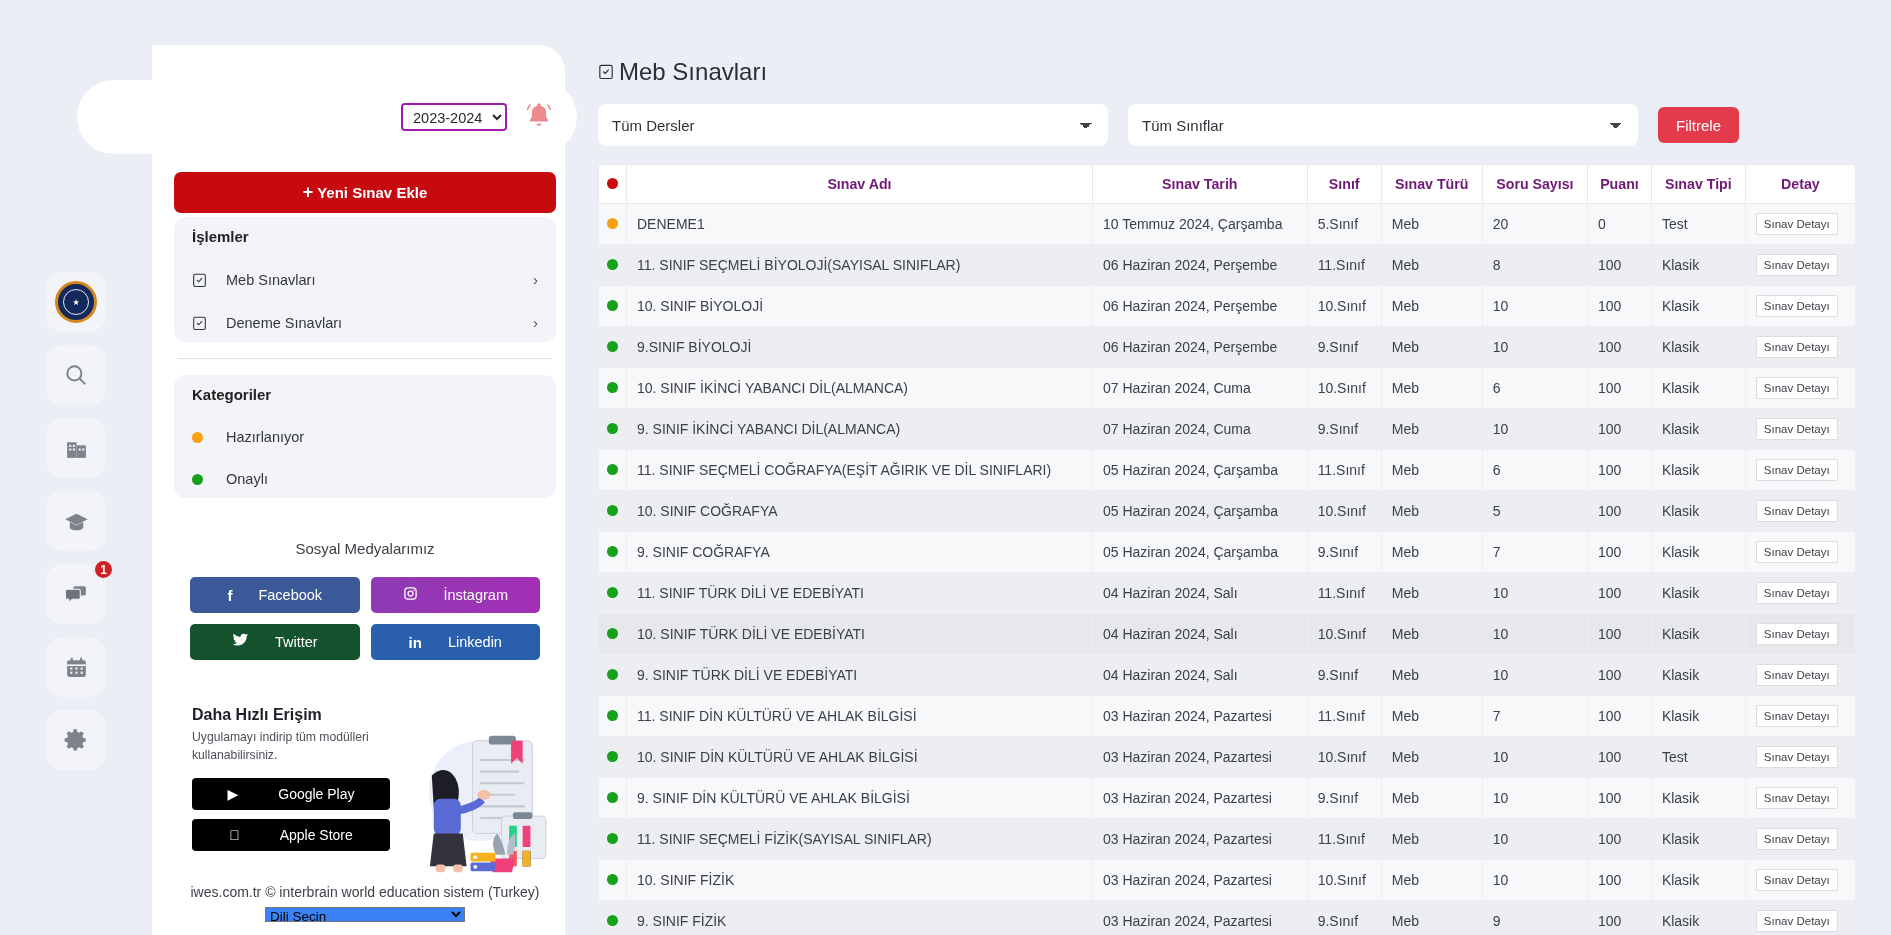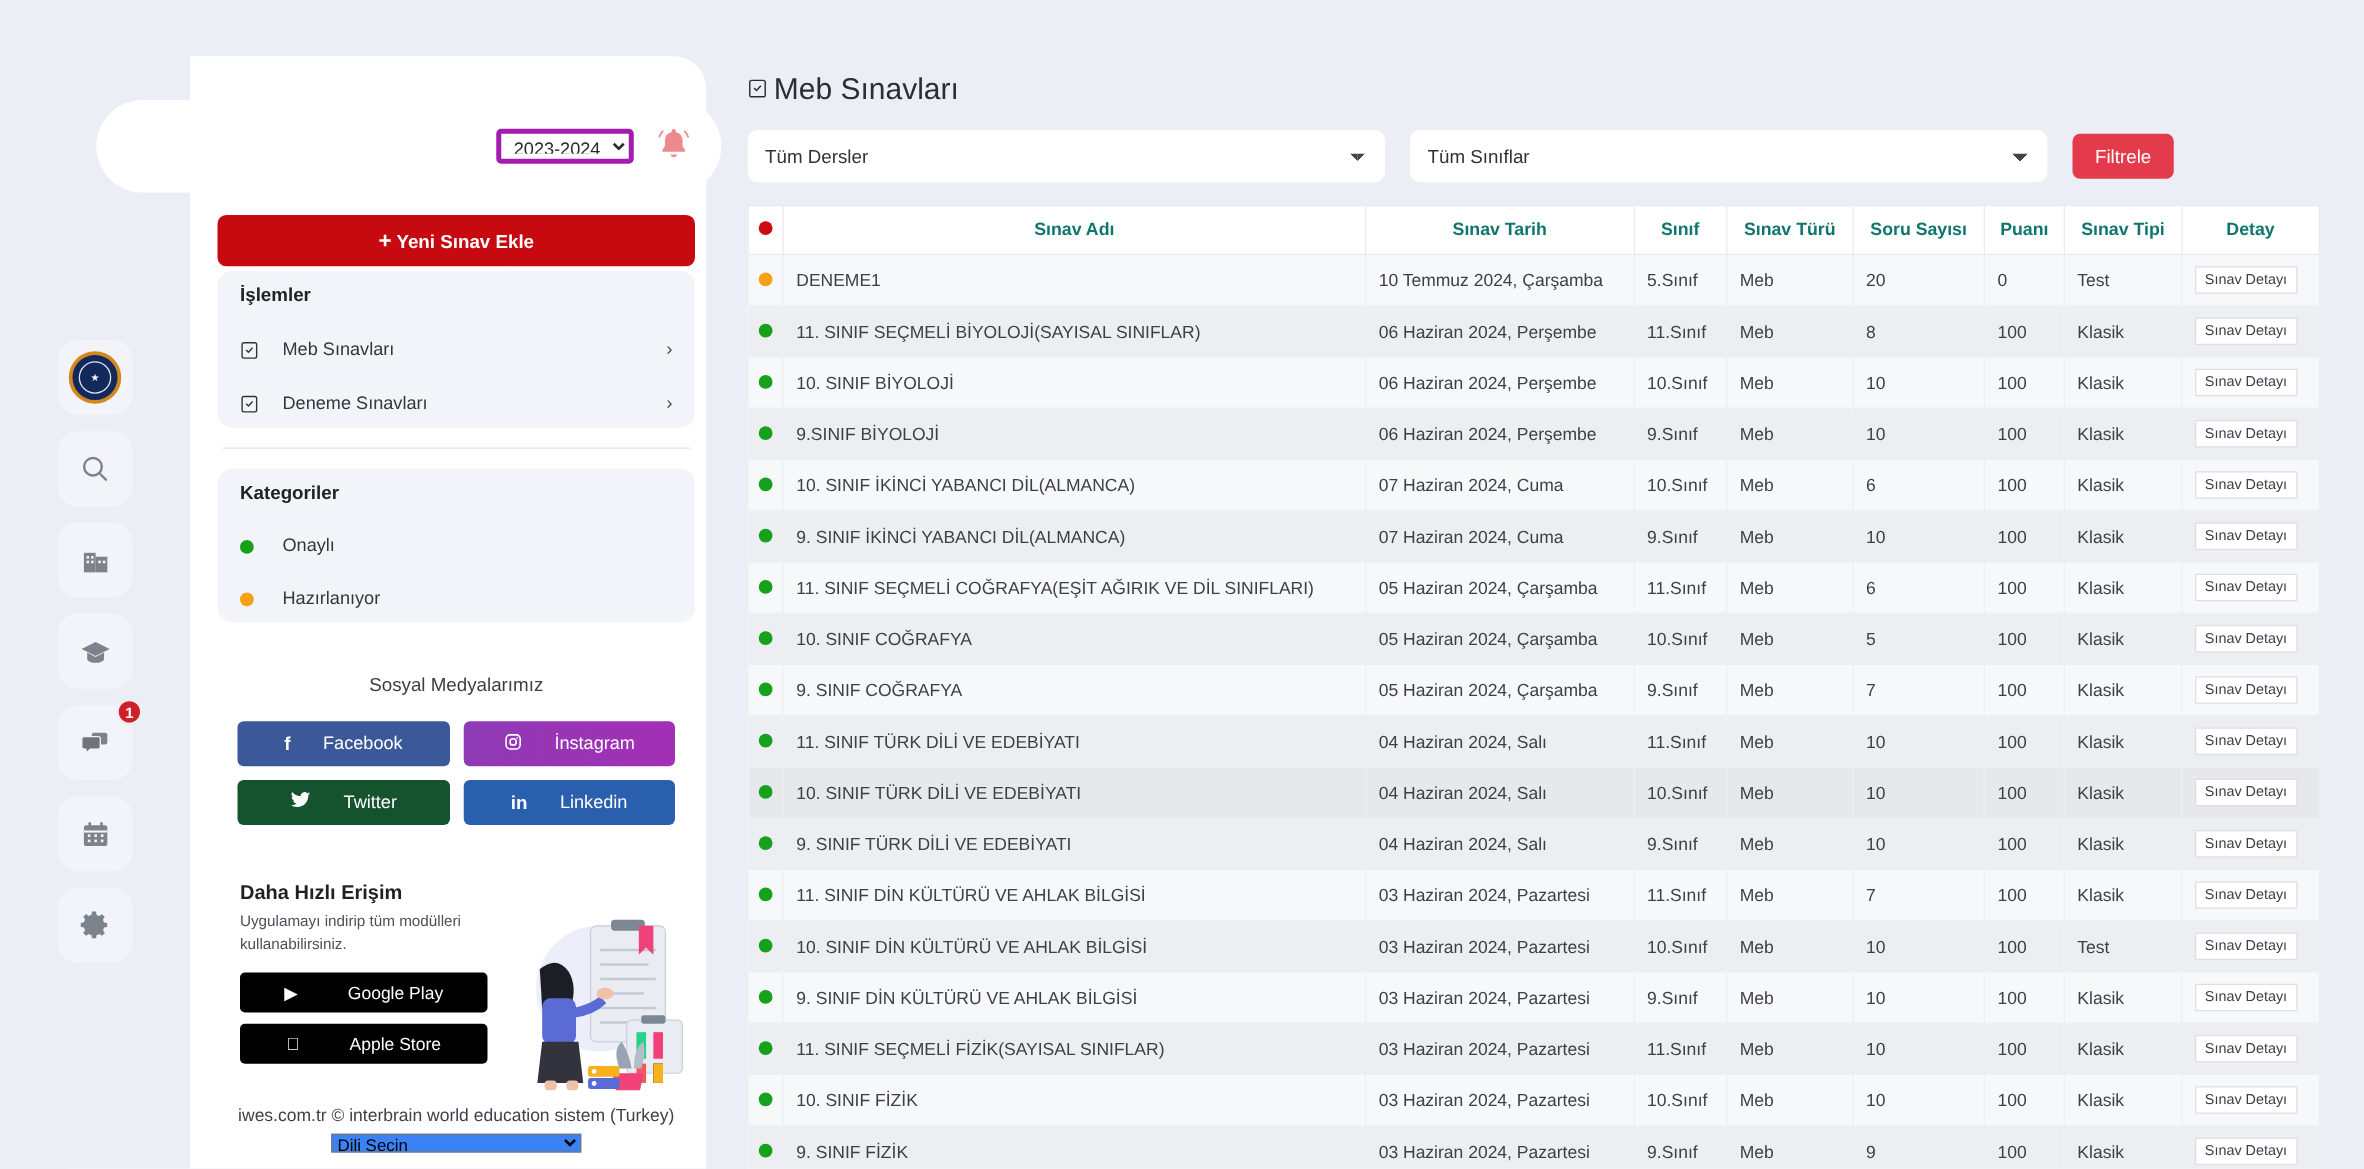--- a/index.html
+++ b/index.html
@@ -72,21 +72,21 @@
     position: absolute; left: 77px; top: 80px;
     width: 500px; height: 74px;
     background: #fff;
     border-radius: 37px;
     z-index: 8;
     display: flex; align-items: center; justify-content: flex-end;
     padding-right: 22px;
     gap: 16px;
   }
   .year-select {
-    border: 4px solid #a21caf;
+    border: 2px solid #a21caf;
     border-radius: 4px;
     background: #fff;
     color: #2a2a2a;
     font-size: 14.5px;
     font-family: "Liberation Sans", sans-serif;
     padding: 4px 6px;
     height: 28px;
     cursor: pointer;
   }
   .bell { cursor: pointer; }
@@ -225,21 +225,21 @@
     background: #e33b4c; color: #fff;
     border: none; border-radius: 6px;
     font-size: 15px;
     font-family: "Liberation Sans", sans-serif;
     cursor: pointer;
   }
 
   .table-wrap { background: #fff; border-radius: 6px; margin-left: 12px; width: 1258px; }
   table { border-collapse: collapse; width: 100%; }
   thead th {
-    color: #0f766e;
+    color: #701a75;
     font-size: 14.2px; font-weight: bold;
     padding: 11px 10px;
     border: 1px solid #e9eaee;
     background: #fff;
     white-space: nowrap;
   }
   tbody td {
     font-size: 14px; color: #3c4149;
     padding: 9px 10px;
     border: 1px solid #eceef2;
@@ -369,29 +369,29 @@
         <span class="chev">›</span>
       </div>
     </div>
 
     <div class="divider"></div>
 
     <div class="card">
       <div class="sec-head">Kategoriler</div>
       <div class="sb-item">
         <span class="ico">
+            <i class="dot dot-orange"></i>
+          </span>
+        <span class="lbl">Hazırlanıyor</span>
+      </div>
+      <div class="sb-item">
+        <span class="ico">
             <i class="dot dot-green"></i>
           </span>
         <span class="lbl">Onaylı</span>
-      </div>
-      <div class="sb-item">
-        <span class="ico">
-            <i class="dot dot-orange"></i>
-          </span>
-        <span class="lbl">Hazırlanıyor</span>
       </div>
     </div>
 
     <div style="height:12px"></div>
 
     <div class="social-card">
       <div class="social-title">Sosyal Medyalarımız</div>
       <div class="social-grid">
         <div class="soc soc-fb">
           <span class="sico">f</span>

